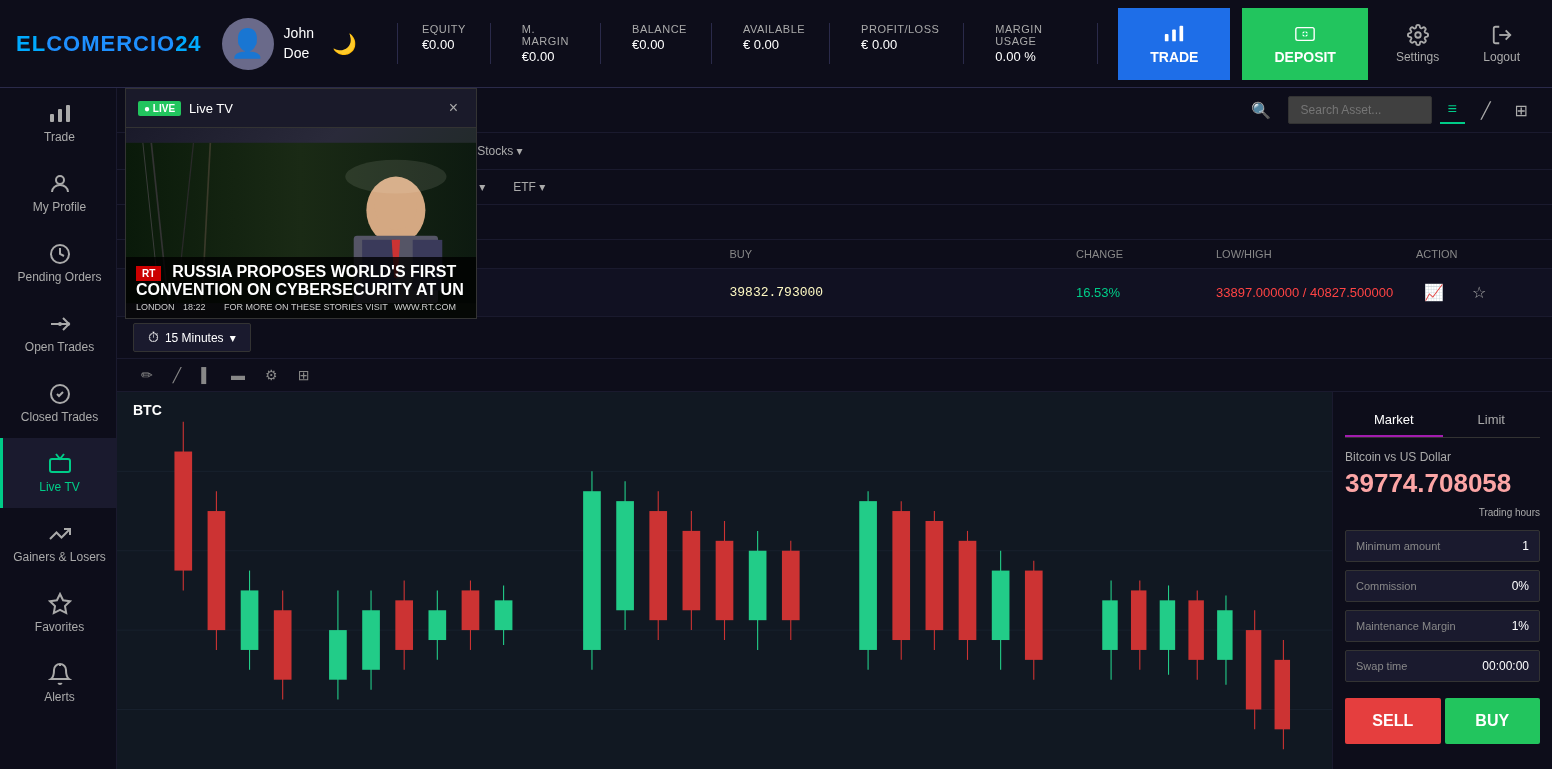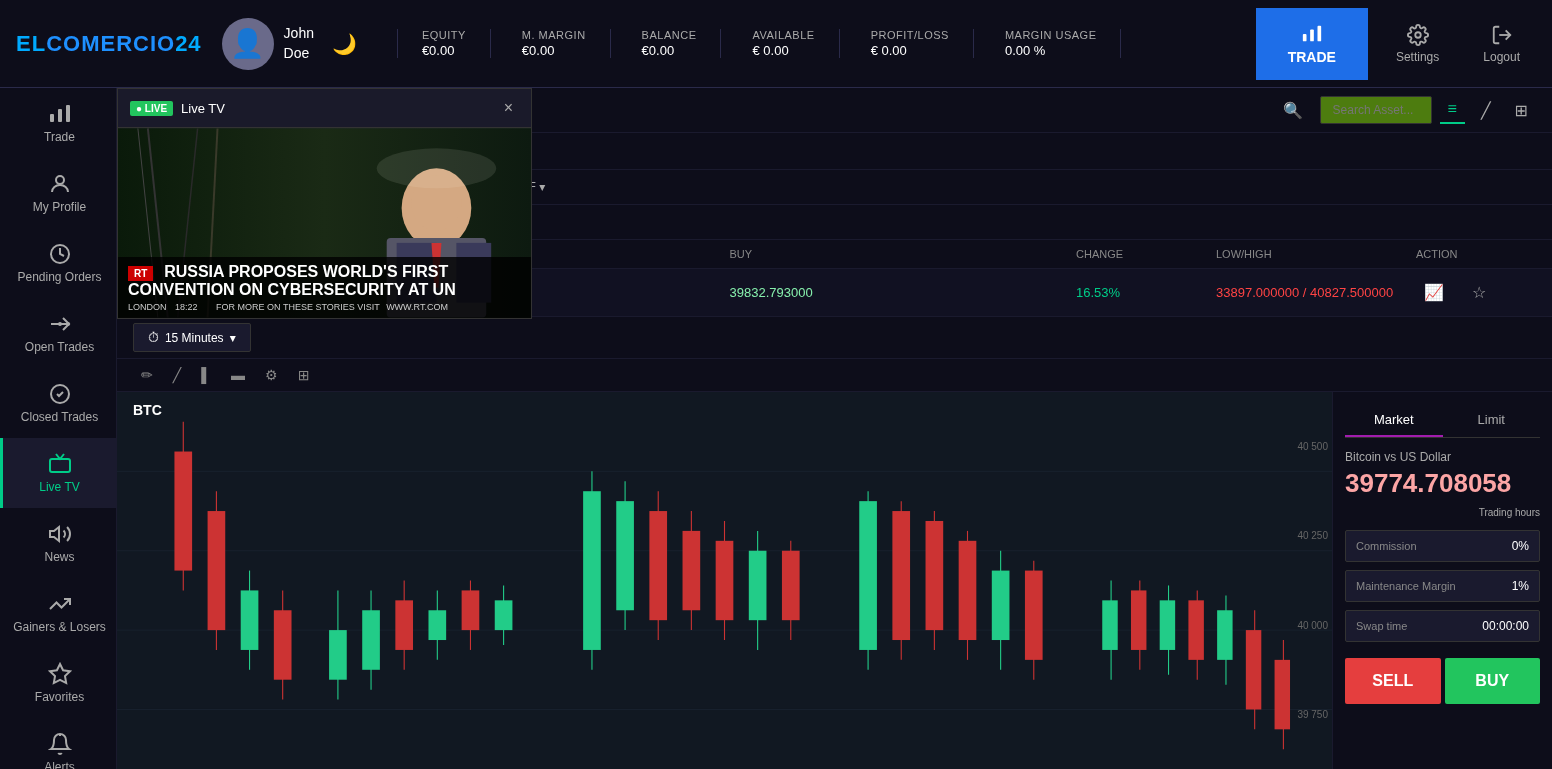--- a/index.html
+++ b/index.html
@@ -129,22 +129,22 @@
       flex: 1;
       display: flex;
       flex-direction: column;
       overflow: hidden;
       position: relative;
     }
 
     
     .live-tv-popup {
       position: absolute;
-      top: 0; left: 0;
-      width: 415px;
+      top: 0; left: 8px;
+      width: 352px;
       background: #86efac;
       z-index: 100;
       border: 1px solid #333;
     }
     .live-tv-header {
       background: #1a1a2a;
       padding: 8px 12px;
       display: flex;
       align-items: center;
       gap: 8px;
@@ -221,26 +221,26 @@
       color: #fff;
     }
     .trades-title svg { color: #00cc88; }
     .search-area {
       display: flex;
       align-items: center;
       gap: 8px;
       margin-left: auto;
     }
     .search-input {
-      background: #4d7c0f;
+      background: #404040;
       border: 1px solid #333;
       color: #fff;
       padding: 6px 12px;
       font-size: 12px;
-      width: 112px;
+      width: 144px;
       border-radius: 2px;
     }
     .icon-btn {
       background: none;
       border: none;
       color: #aaa;
       cursor: pointer;
       padding: 4px 8px;
       font-size: 16px;
     }
@@ -296,21 +296,21 @@
     }
     .flag-icon { font-size: 18px; }
     .crypto-icon {
       width: 22px; height: 22px;
       background: #f7931a;
       border-radius: 50%;
       display: flex; align-items: center; justify-content: center;
       font-size: 12px; font-weight: bold; color: #fff;
     }
     .sell-price { color: #fff; }
-    .buy-price { color: #86efac; }
+    .buy-price { color: #fef9c3; font-family: Liberation Mono, monospace; }
     .change-positive { color: #00cc88; }
     .low-high { color: #ff4444; font-size: 13px; }
     .action-icons { display: flex; align-items: center; gap: 12px; }
 
     .chart-toolbar {
       background: #0d0d1a;
       padding: 6px 16px;
       display: flex;
       align-items: center;
       gap: 8px;
@@ -498,20 +498,28 @@
   </div>
   <div class="header-actions">
     <button class="btn-trade">
       <svg width="22" height="22" viewBox="0 0 24 24" fill="#fff">
           <rect x="2" y="12" width="4" height="8" rx="1"></rect>
           <rect x="10" y="7" width="4" height="13" rx="1"></rect>
           <rect x="18" y="3" width="4" height="17" rx="1"></rect>
         </svg>
       <span>TRADE</span>
     </button>
+    <button class="btn-deposit">
+      <svg width="22" height="22" viewBox="0 0 24 24" fill="#fff">
+          <rect x="2" y="5" width="20" height="14" rx="2" stroke="#fff" stroke-width="1.5" fill="none"></rect>
+          <circle cx="12" cy="12" r="3" fill="#fff"></circle>
+          <path d="M12 9v6M9 12h6" stroke="#00cc55" stroke-width="1.5"></path>
+        </svg>
+      <span>DEPOSIT</span>
+    </button>
     <button class="header-icon-btn">
       <svg width="22" height="22" viewBox="0 0 24 24" fill="none" stroke="#aaa" stroke-width="2">
           <circle cx="12" cy="12" r="3"></circle>
           <path d="M19.4 15a1.65 1.65 0 0 0 .33 1.82l.06.06a2 2 0 0 1-2.83 2.83l-.06-.06a1.65 1.65 0 0 0-1.82-.33 1.65 1.65 0 0 0-1 1.51V21a2 2 0 0 1-4 0v-.09A1.65 1.65 0 0 0 9 19.4a1.65 1.65 0 0 0-1.82.33l-.06.06a2 2 0 0 1-2.83-2.83l.06-.06A1.65 1.65 0 0 0 4.68 15a1.65 1.65 0 0 0-1.51-1H3a2 2 0 0 1 0-4h.09A1.65 1.65 0 0 0 4.6 9a1.65 1.65 0 0 0-.33-1.82l-.06-.06a2 2 0 0 1 2.83-2.83l.06.06A1.65 1.65 0 0 0 9 4.68a1.65 1.65 0 0 0 1-1.51V3a2 2 0 0 1 4 0v.09a1.65 1.65 0 0 0 1 1.51 1.65 1.65 0 0 0 1.82-.33l.06-.06a2 2 0 0 1 2.83 2.83l-.06.06A1.65 1.65 0 0 0 19.4 9a1.65 1.65 0 0 0 1.51 1H21a2 2 0 0 1 0 4h-.09a1.65 1.65 0 0 0-1.51 1z"></path>
         </svg>
       <span>Settings</span>
     </button>
     <button class="header-icon-btn">
       <svg width="22" height="22" viewBox="0 0 24 24" fill="none" stroke="#aaa" stroke-width="2">
           <path d="M9 21H5a2 2 0 0 1-2-2V5a2 2 0 0 1 2-2h4"></path>
@@ -570,27 +578,20 @@
     </div>
 
     <div class="sidebar-item active">
       <svg width="24" height="24" viewBox="0 0 24 24" fill="none" stroke="currentColor" stroke-width="2">
           <rect x="2" y="7" width="20" height="13" rx="2"></rect>
           <path d="M16 2l-4 5-4-5"></path>
         </svg>
       <span>Live TV</span>
     </div>
 
-    <div class="sidebar-item">
-      <svg width="24" height="24" viewBox="0 0 24 24" fill="none" stroke="currentColor" stroke-width="2">
-          <polygon points="11,5 6,9 2,9 2,15 6,15 11,19 11,5"></polygon>
-          <path d="M19.07 4.93a10 10 0 0 1 0 14.14M15.54 8.46a5 5 0 0 1 0 7.07"></path>
-        </svg>
-      <span>News</span>
-    </div>
 
     <div class="sidebar-item">
       <svg width="24" height="24" viewBox="0 0 24 24" fill="none" stroke="currentColor" stroke-width="2">
           <polyline points="22,7 13.5,15.5 8.5,10.5 2,17"></polyline>
           <polyline points="16,7 22,7 22,13"></polyline>
         </svg>
       <span>Gainers &amp; Losers</span>
     </div>
 
     <div class="sidebar-item">
@@ -827,40 +828,38 @@
             <rect x="970" y="210" width="14" height="60" fill="#cc3333"></rect>
             <line x1="1004" y1="205" x2="1004" y2="295" stroke="#22cc88" stroke-width="1"></line>
             <rect x="996" y="220" width="14" height="50" fill="#22cc88"></rect>
             <line x1="1030" y1="220" x2="1030" y2="340" stroke="#cc3333" stroke-width="1"></line>
             <rect x="1022" y="240" width="14" height="80" fill="#cc3333"></rect>
             <line x1="1056" y1="250" x2="1056" y2="360" stroke="#cc3333" stroke-width="1"></line>
             <rect x="1048" y="270" width="14" height="70" fill="#cc3333"></rect>
           </svg>
 
           
-          <div class="y-axis-labels">
-            <span class="y-label">40 500</span>
-            <span class="y-label">40 250</span>
-            <span class="y-label">40 000</span>
-            <span class="y-label">39 750</span>
-          </div>
         </div>
 
         <div class="right-panel" style="position:relative;">
           <div class="trade-tabs">
             <div class="trade-tab active">Market</div>
             <div class="trade-tab">Limit</div>
           </div>
 
           <div class="pair-name">Bitcoin vs US Dollar</div>
           <div class="current-price">39774.708058</div>
           <div class="trading-hours">
             <span>Trading hours</span>
           </div>
 
+          <div class="trade-field">
+            <span class="field-label">Minimum amount</span>
+            <span class="field-value">1</span>
+          </div>
           <div class="trade-field">
             <span class="field-label">Commission</span>
             <span class="field-value">0%</span>
           </div>
           <div class="trade-field">
             <span class="field-label">Maintenance Margin</span>
             <span class="field-value">1%</span>
           </div>
           <div class="trade-field">
             <span class="field-label">Swap time</span>

